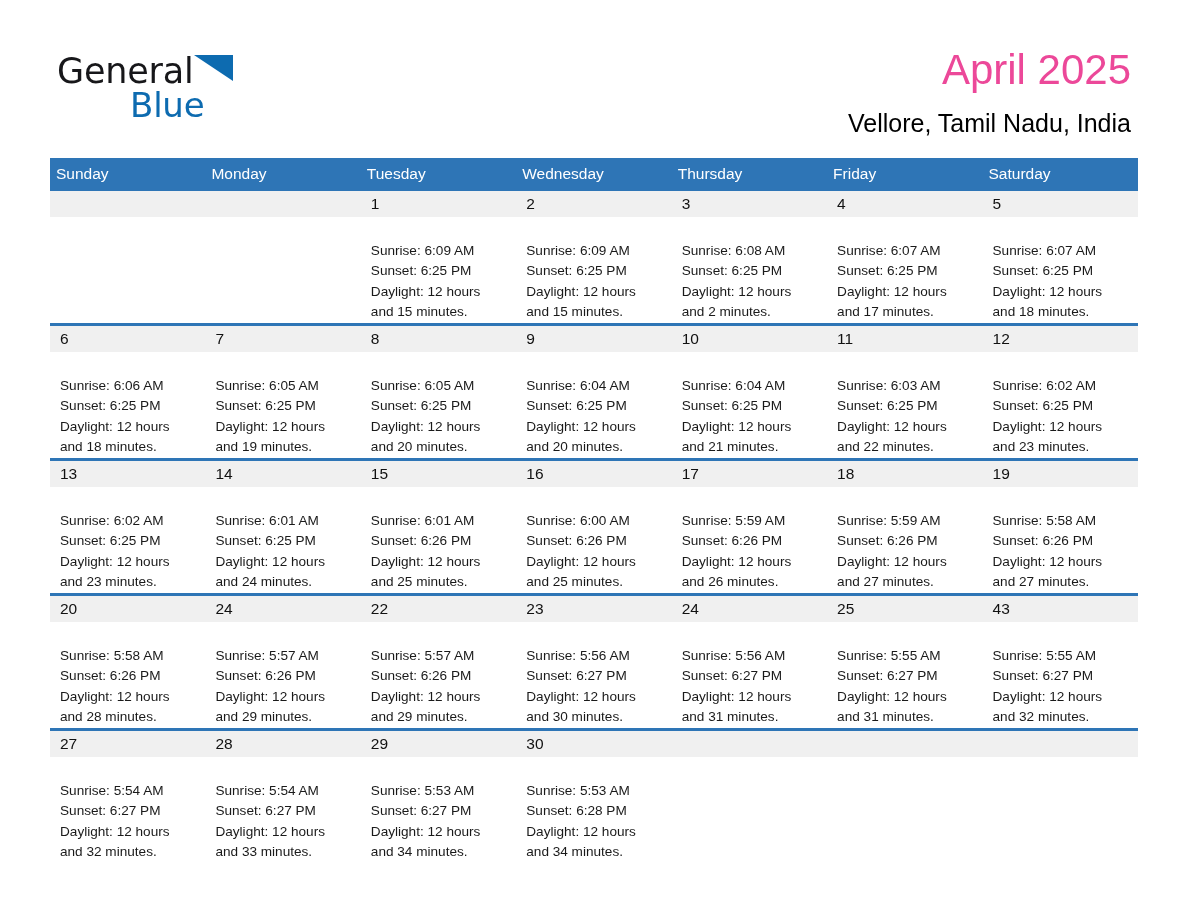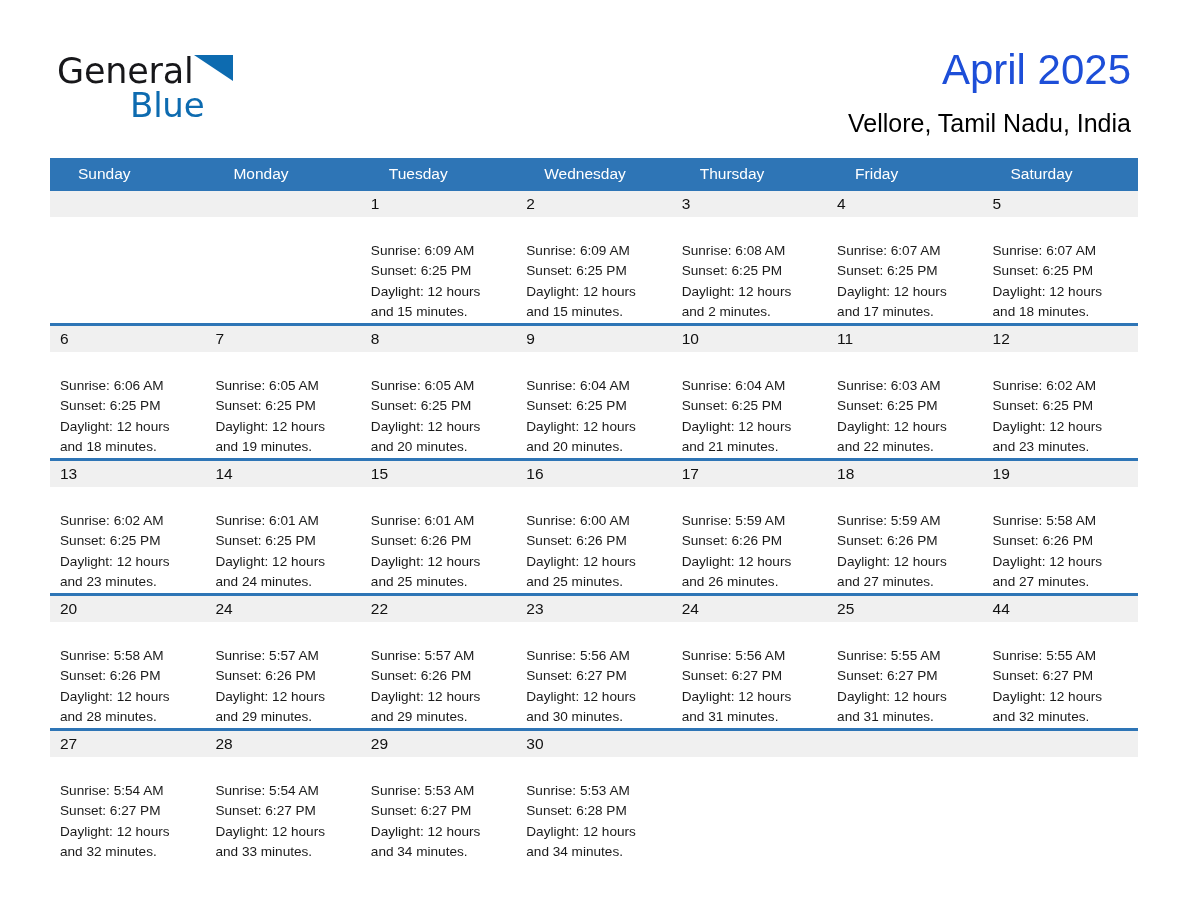--- a/index.html
+++ b/index.html
@@ -75,21 +75,21 @@
   .title-block {
     position: absolute;
     right: 57px;
     top: 44px;
     text-align: right;
   }
   .cal-title {
     font-size: 42px;
     line-height: 52px;
     font-weight: 400;
-    color: #1d4ed8;
+    color: #ec4899;
     font-family: "Liberation Sans", sans-serif;
   }
   .cal-subtitle {
     margin-top: 12px;
     font-size: 25px;
     line-height: 30px;
     font-weight: 400;
     color: #000000;
     font-family: "Liberation Sans", sans-serif;
   }
@@ -107,21 +107,21 @@
     width: 1088px;
   }
   table.cal col { width: 155.43px; }
 
   thead th {
     background: #2e75b6;
     color: #ffffff;
     font-size: 15.5px;
     font-weight: 400;
     text-align: left;
-    padding: 7px 0 8px 28px;
+    padding: 7px 0 8px 6px;
     height: 16px;
     vertical-align: middle;
     font-family: "Liberation Sans", sans-serif;
   }
 
   tbody tr.week-row > td {
     vertical-align: top;
     padding: 0;
     border-top: 3px solid #2e75b6;
     height: 132px;
@@ -493,21 +493,21 @@
                 <div class="cell-body">
                   <div class="cell-line">Sunrise: 5:55 AM</div>
                   <div class="cell-line">Sunset: 6:27 PM</div>
                   <div class="cell-line">Daylight: 12 hours</div>
                   <div class="cell-line">and 31 minutes.</div>
                 </div>
               </div>
             </td>
             <td>
               <div class="cell">
-                <div class="daynum-band"><span class="daynum">44</span></div>
+                <div class="daynum-band"><span class="daynum">43</span></div>
                 <div class="cell-body">
                   <div class="cell-line">Sunrise: 5:55 AM</div>
                   <div class="cell-line">Sunset: 6:27 PM</div>
                   <div class="cell-line">Daylight: 12 hours</div>
                   <div class="cell-line">and 32 minutes.</div>
                 </div>
               </div>
             </td>
           </tr>
           <tr class="week-row">

